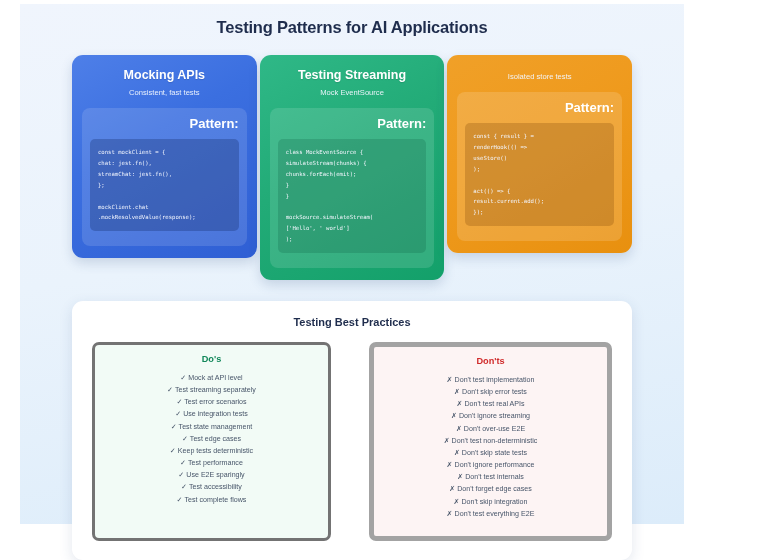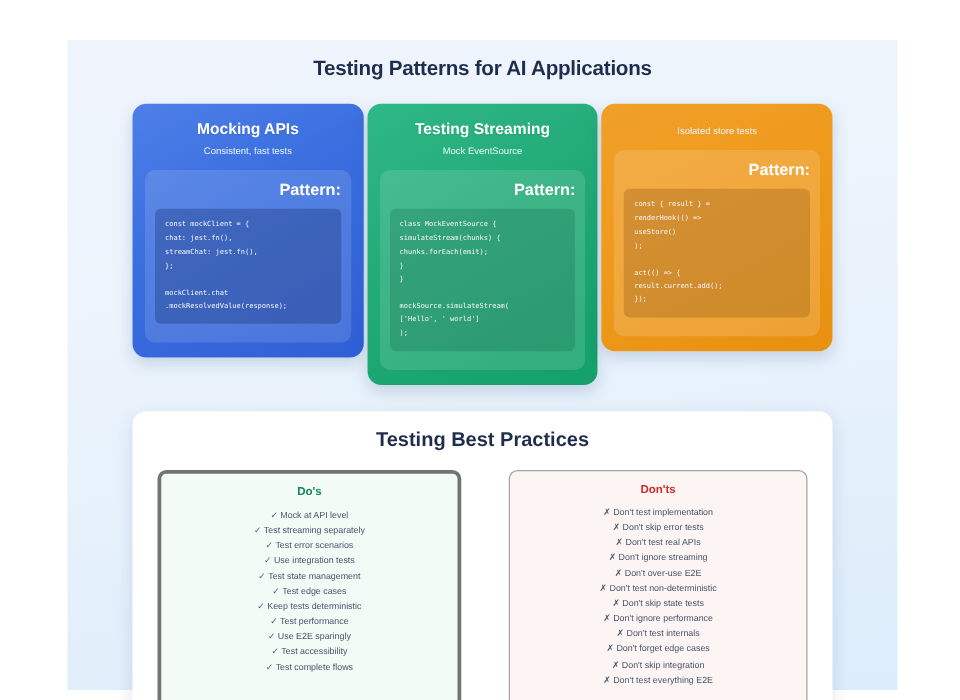--- a/index.html
+++ b/index.html
@@ -9,27 +9,26 @@
   }
   body {
     width: 768px;
     height: 560px;
     font-family: "Liberation Sans", sans-serif;
     overflow: hidden;
   }
   .page {
     position: absolute;
     left: 20px;
-    top: 32px;
+    top: 4px;
     width: 664px;
     height: 520px;
     background: linear-gradient(170deg, #f0f5fd 0%, #eaf3fc 45%, #dcecfa 100%);
     box-sizing: border-box;
     padding: 0;
-    margin-left: 34px;
   }
   .page-title {
     text-align: center;
     font-size: 16.5px;
     font-weight: bold;
     color: #1f2d4d;
     letter-spacing: -0.2px;
     padding-top: 14px;
     margin: 0;
   }
@@ -106,21 +105,21 @@
   .bp-panel {
     margin: 21px 52px 0 52px;
     background: #ffffff;
     border-radius: 11px;
     box-shadow: 0 4px 14px rgba(40,70,120,0.13);
     padding: 13px 20px 19px 20px;
     box-sizing: border-box;
   }
   .bp-title {
     text-align: center;
-    font-size: 16px;
+    font-size: 11px;
     font-weight: bold;
     color: #1f2d4d;
     margin: 2px 0 14px 0;
   }
   .bp-cols {
     display: flex;
     gap: 38px;
   }
   .bp-col {
     flex: 1 1 0;
@@ -128,21 +127,21 @@
     padding: 9px 8px 16px 8px;
     box-sizing: border-box;
     min-height: 178px;
   }
   .col-dos {
     background: #f2fbf6;
     border: 3px solid #737373;
   }
   .col-donts {
     background: #fdf4f4;
-    border: 1px solid #a3a3a3;
+    border: 5px solid #a3a3a3;
   }
   .col-title {
     text-align: center;
     font-size: 9.2px;
     font-weight: bold;
     margin: 0 0 8px 0;
   }
   .col-title-dos   { color: #12875a; }
   .col-title-donts { color: #d02b2b; }
   .bp-list {

